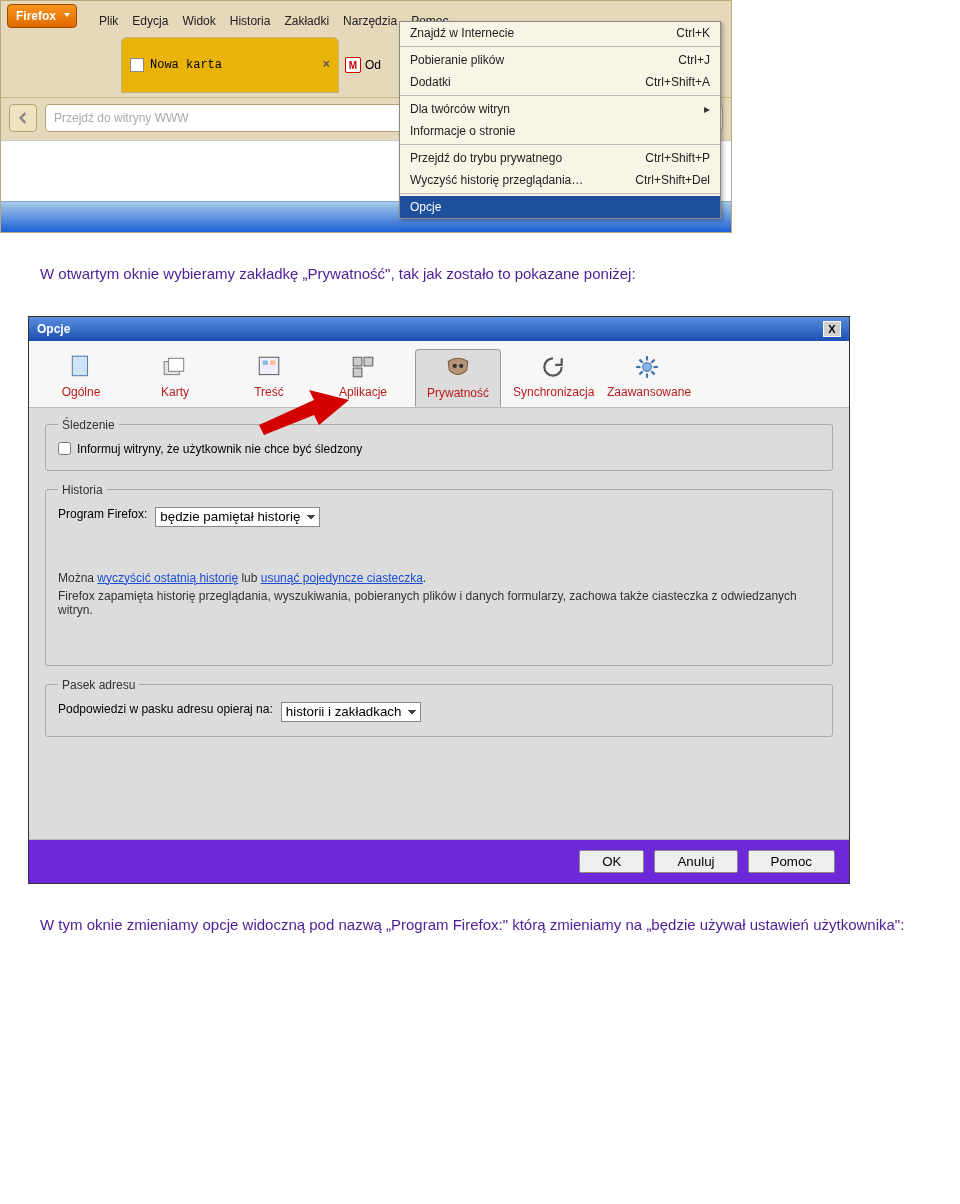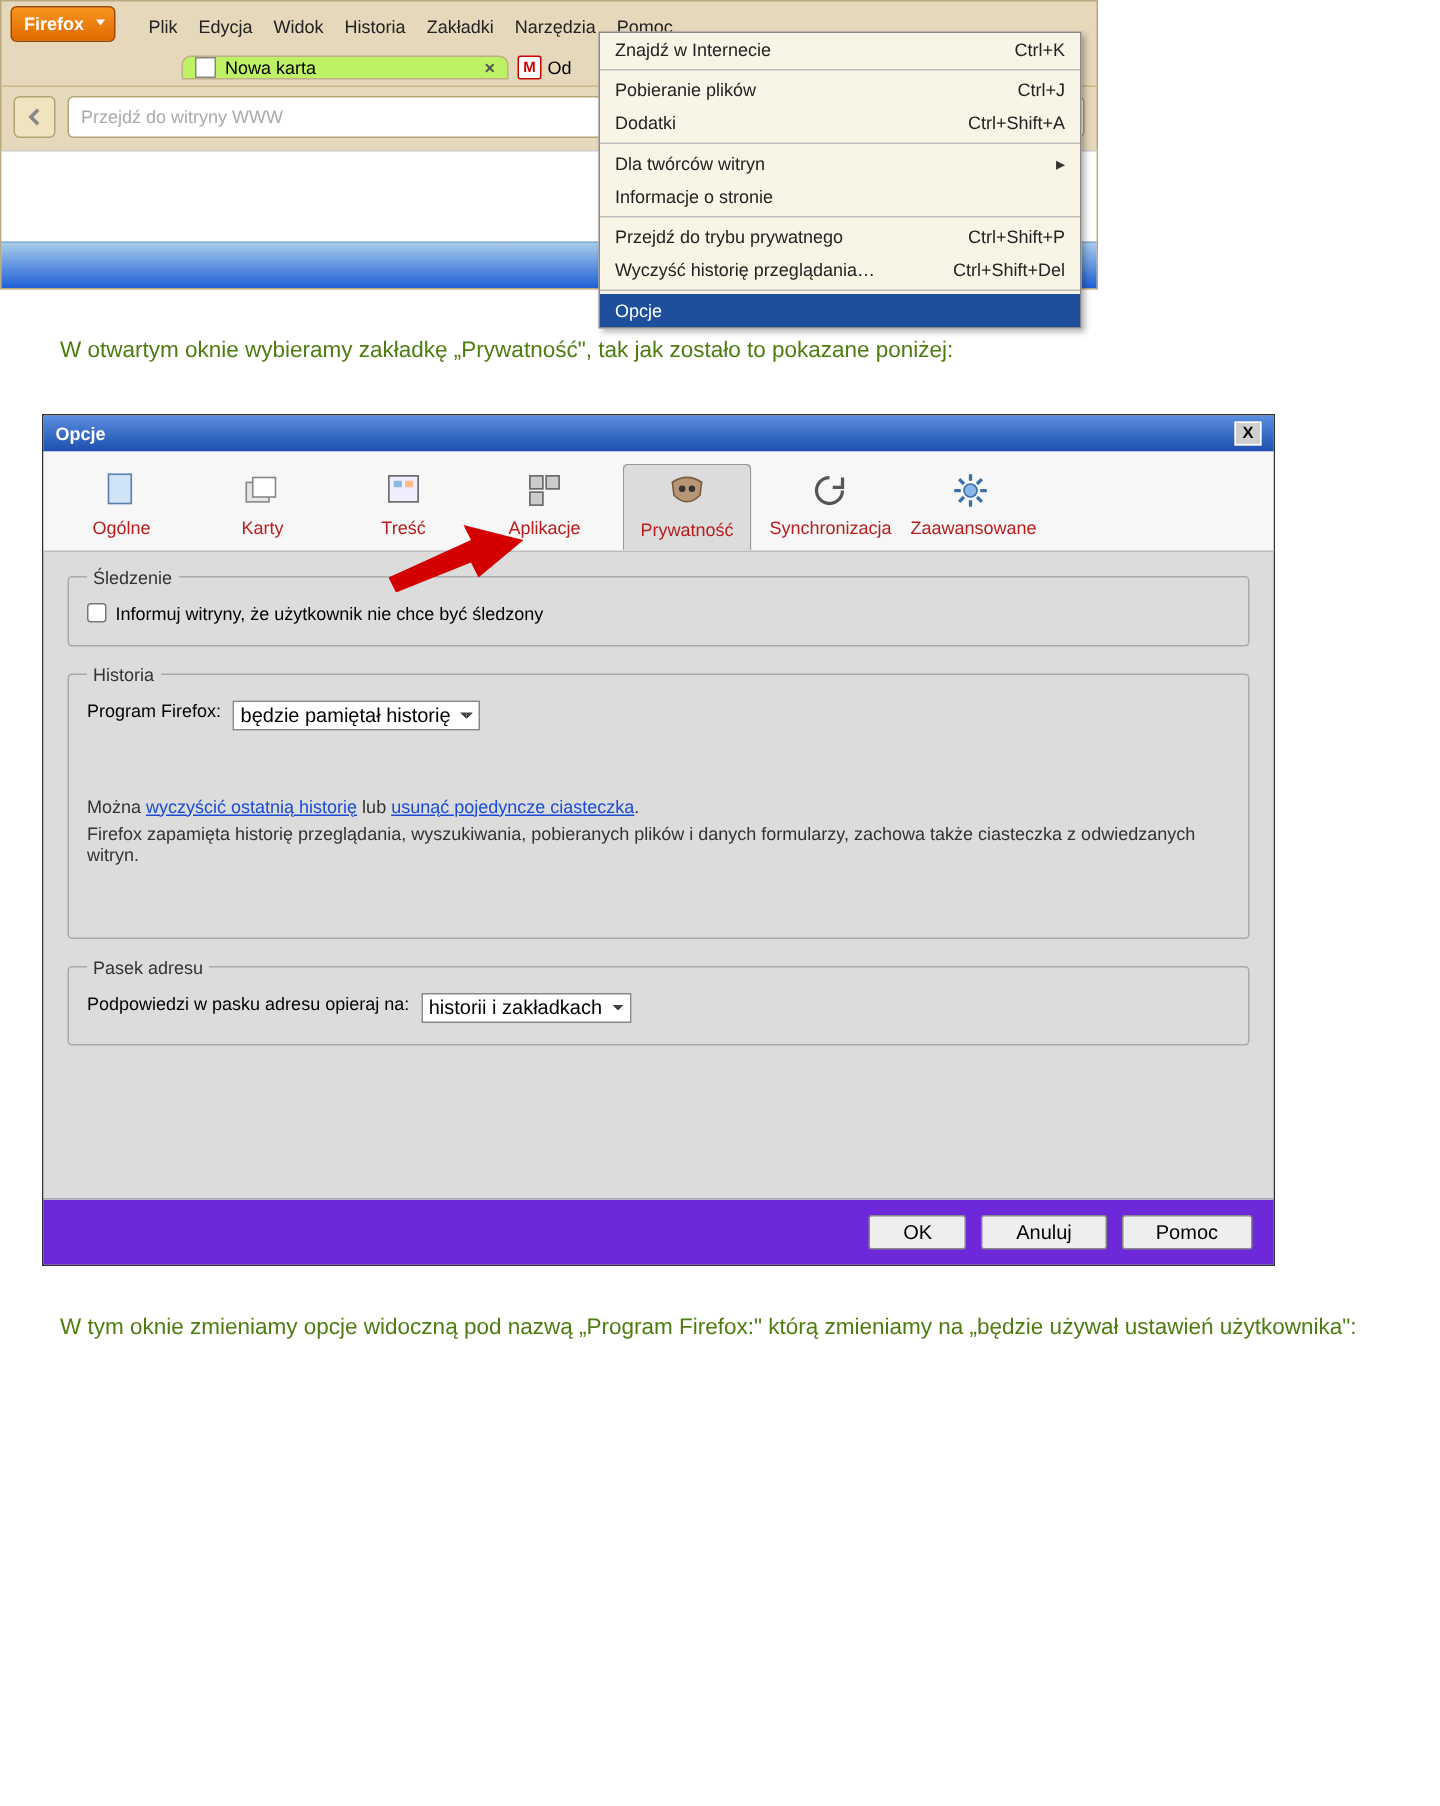--- a/index.html
+++ b/index.html
@@ -27,40 +27,41 @@
     border: 1px solid #a04800;
     position: relative;
   }
   .ff-orange .drop {
     position: absolute; right:6px; top:8px;
     width:0;height:0;border-left:3px solid transparent;border-right:3px solid transparent;border-top:4px solid #fff;
   }
   .ff-topbar {
     padding: 3px 6px;
     display: flex;
-    align-items: center;
+    align-items: flex-end;
     gap: 10px;
   }
   .ff-menu {
     display:flex; gap:14px; color:#222;
     padding:4px 0 0 12px;
   }
   .ff-menu span { cursor:default; }
   .tab-strip {
     display:flex; align-items:center;
     padding:6px 0 4px 120px;
   }
   .tab {
-    background:#bef264;
+    background:#eab308;
     border:1px solid #bfae86;
     border-radius:6px 6px 0 0;
-    padding:0 8px;
+    padding:20px 8px;
     display:flex; align-items:center; gap:6px;
     width:200px;
     justify-content:space-between;
+    font-family:Liberation Mono, monospace;
   }
   .tab .icon-square{
     width:12px;height:12px;border:1px solid #888;background:#fff;
   }
   .tab .close{color:#555;font-weight:bold;}
   .tab2 {
     margin-left:6px;
     display:flex; align-items:center; gap:4px;
   }
   .tab2 .m-icon{
@@ -105,21 +106,21 @@
   }
   .bluebar{
     height:30px;background:linear-gradient(#a7cbe9,#1e60d6);
     border-top:1px solid #7fa9d6;
   }
   
   .para{
     font-family: Verdana, Arial, sans-serif;
     font-size:15px;
     margin:30px 40px;
-    color:#4d7c0f;
+    color:#4c1d95;
     line-height:1.5;
   }
   
   .opt-dialog{
     width:820px;
     margin:0 0 0 28px;
     border:1px solid #333;
     background:#efefef;
     font-size:12px;
   }

